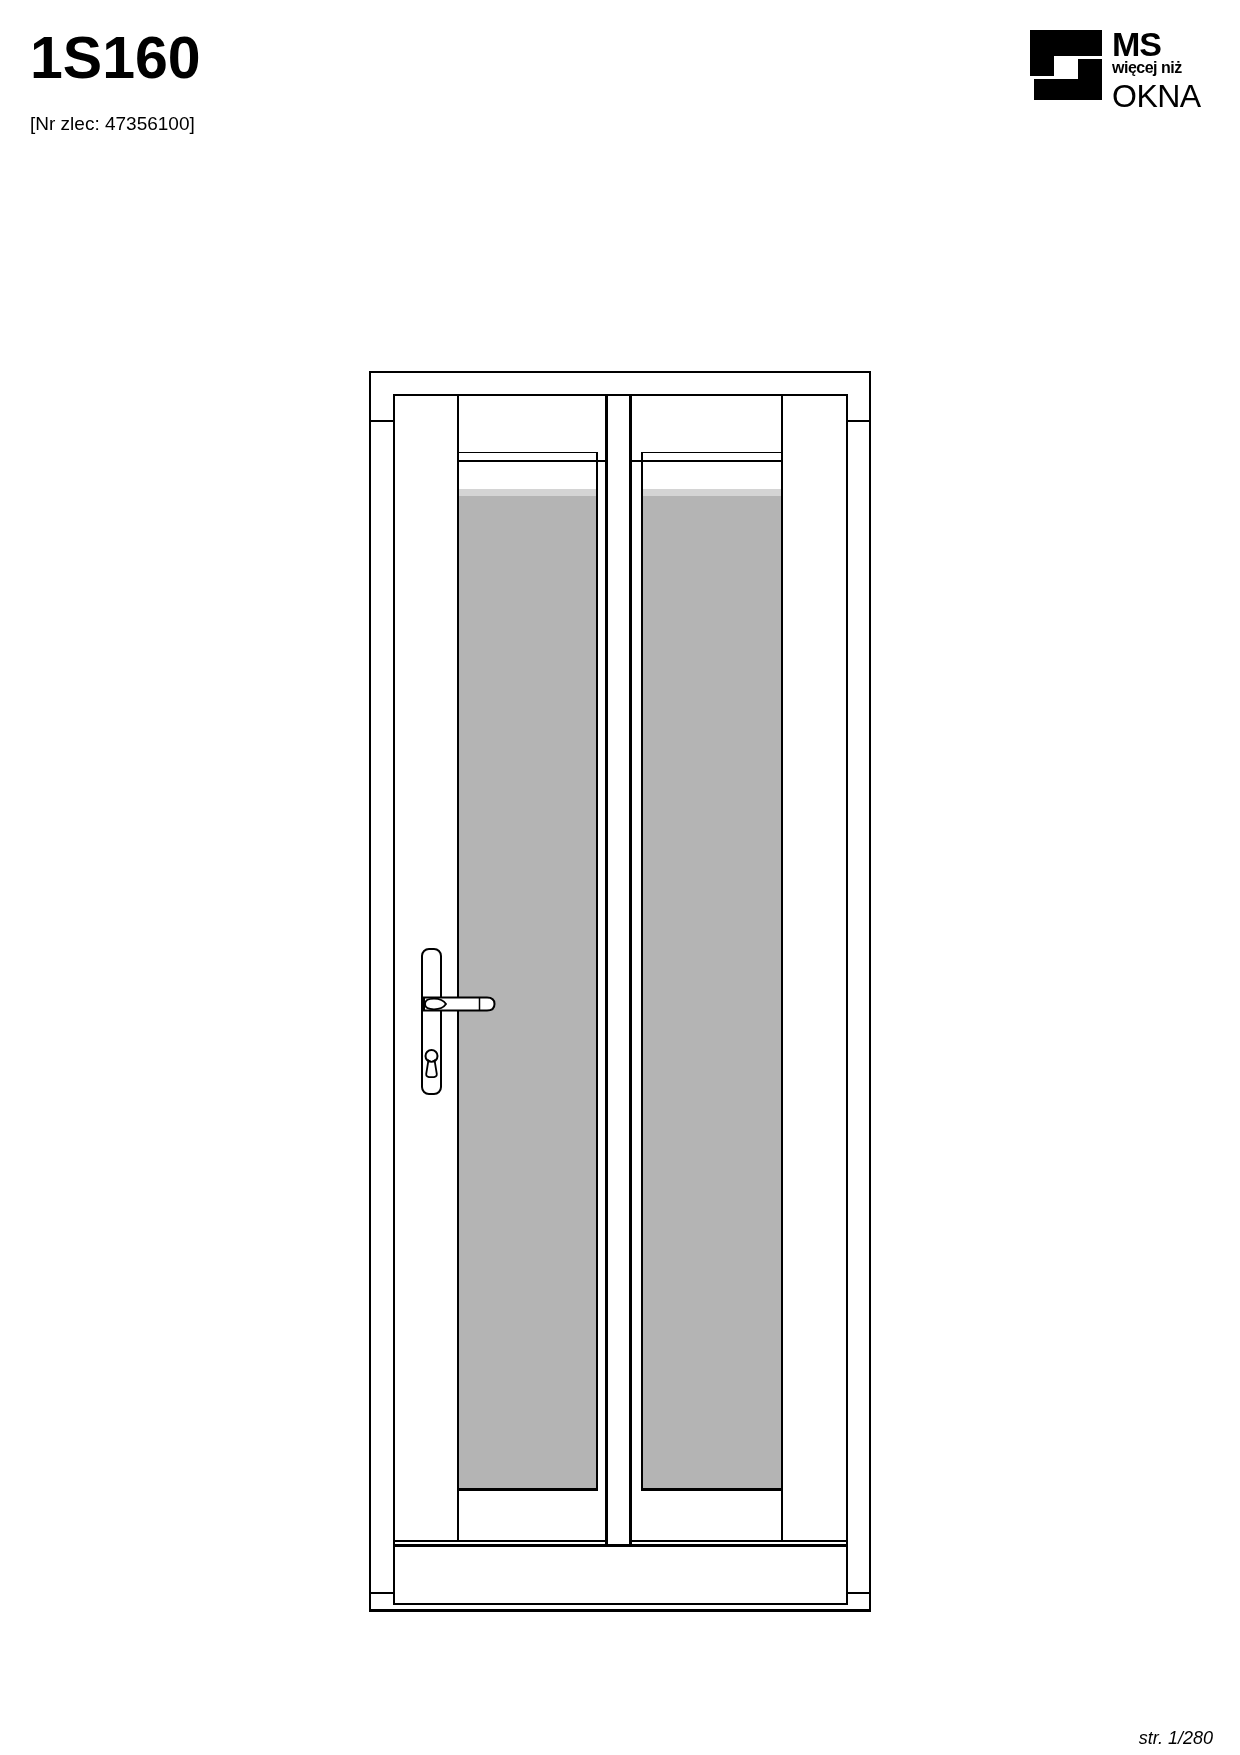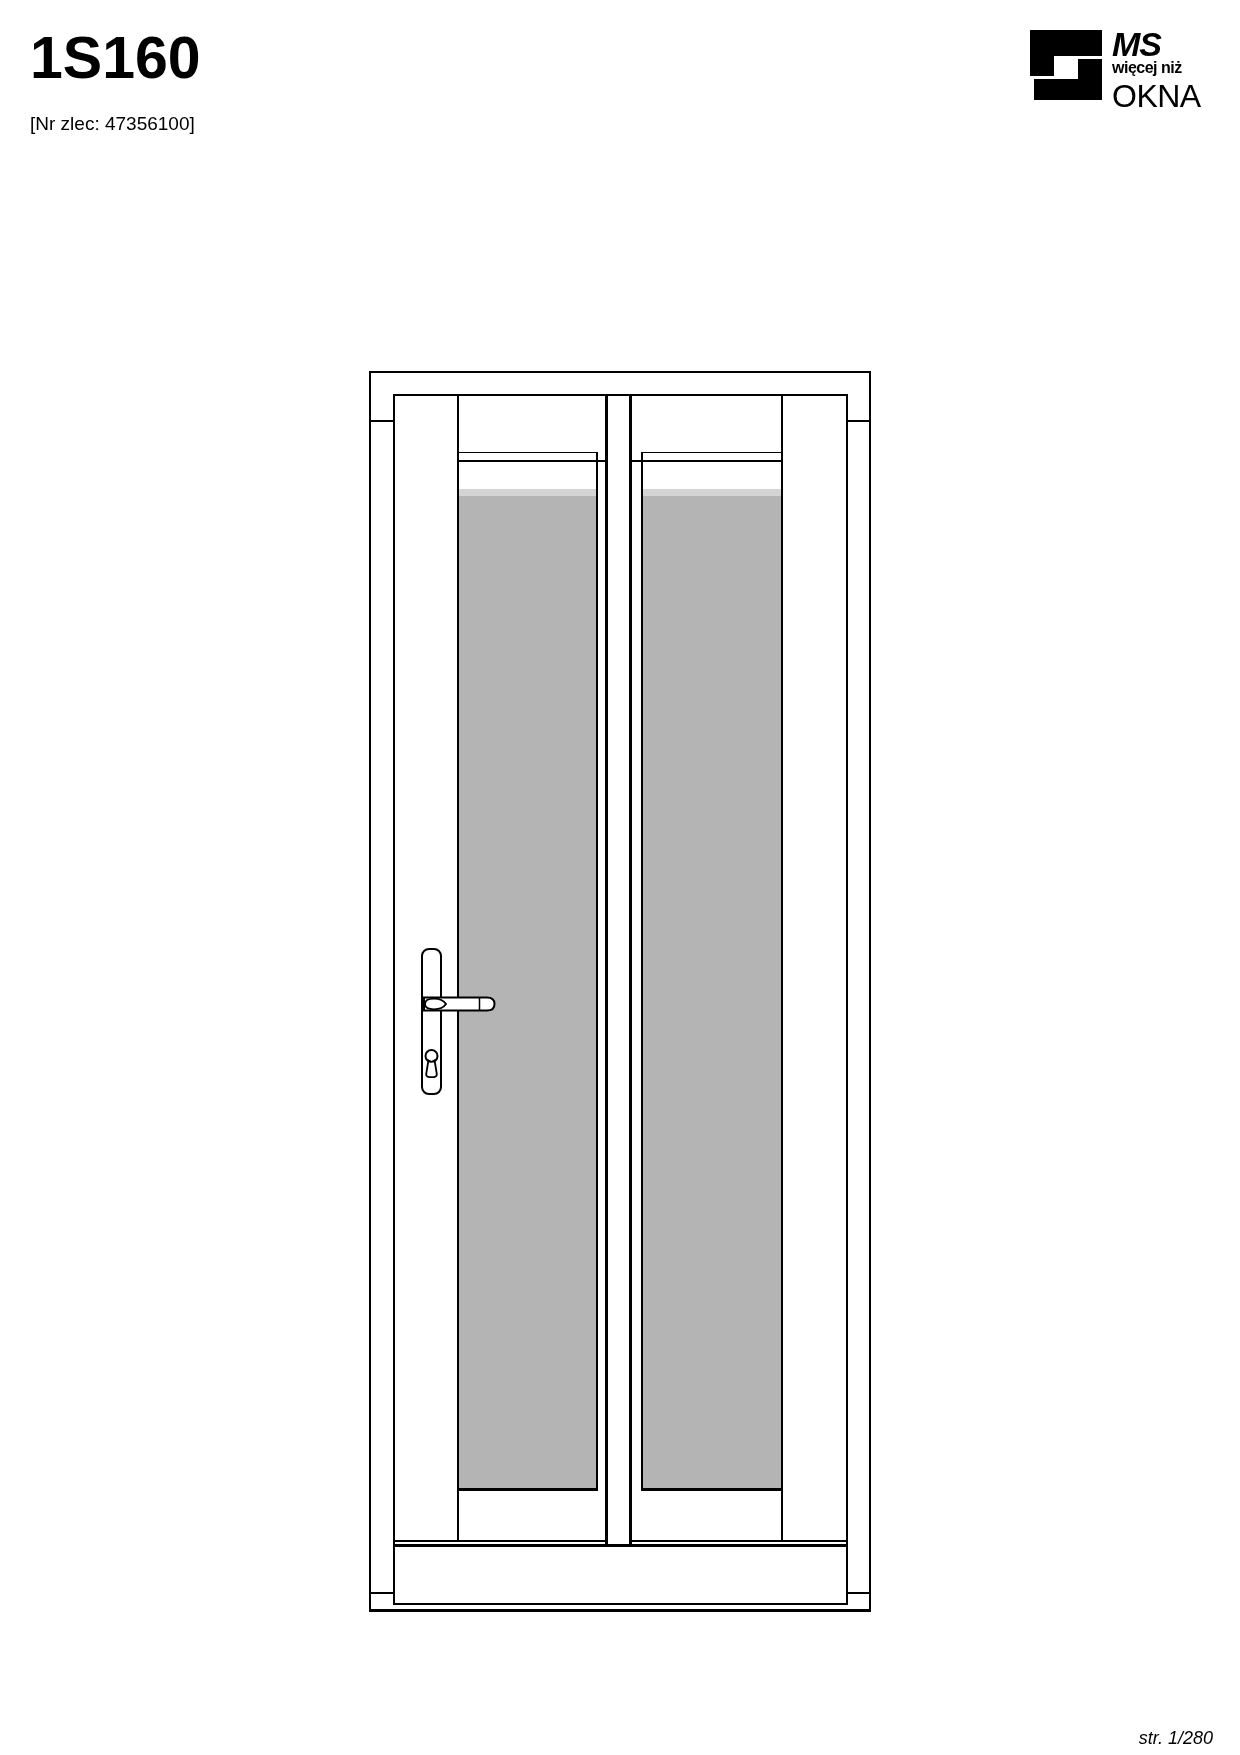--- a/index.html
+++ b/index.html
@@ -14,21 +14,21 @@
     font-size:59px;font-weight:bold;letter-spacing:0px;line-height:1;margin-top:9px;
   }
   .order-no{
     position:absolute;left:30px;top:113px;
     font-size:19px;line-height:1.2;
   }
   
   .logo{position:absolute;left:1030px;top:30px;display:flex;}
   .logo-icon{width:72px;height:70px;display:block;}
   .logo-text{margin-left:10px;display:flex;flex-direction:column;}
-  .logo-ms{font-size:34px;font-weight:bold;line-height:29px;letter-spacing:-1px;font-style:italic;}
+  .logo-ms{font-size:34px;font-weight:bold;line-height:29px;letter-spacing:-1px;}
   .logo-wiecej{font-size:16px;font-weight:bold;line-height:18px;letter-spacing:-0.5px;}
   .logo-okna{font-size:32px;font-weight:normal;line-height:27px;letter-spacing:-0.5px;margin-top:6px;}
   
   .page-num{
     position:absolute;right:27px;top:1728px;
     font-size:18px;font-style:italic;
   }
   
   .drawing{position:absolute;left:0;top:0;width:1240px;height:1755px;}
   .ln{position:absolute;background:#000;}

